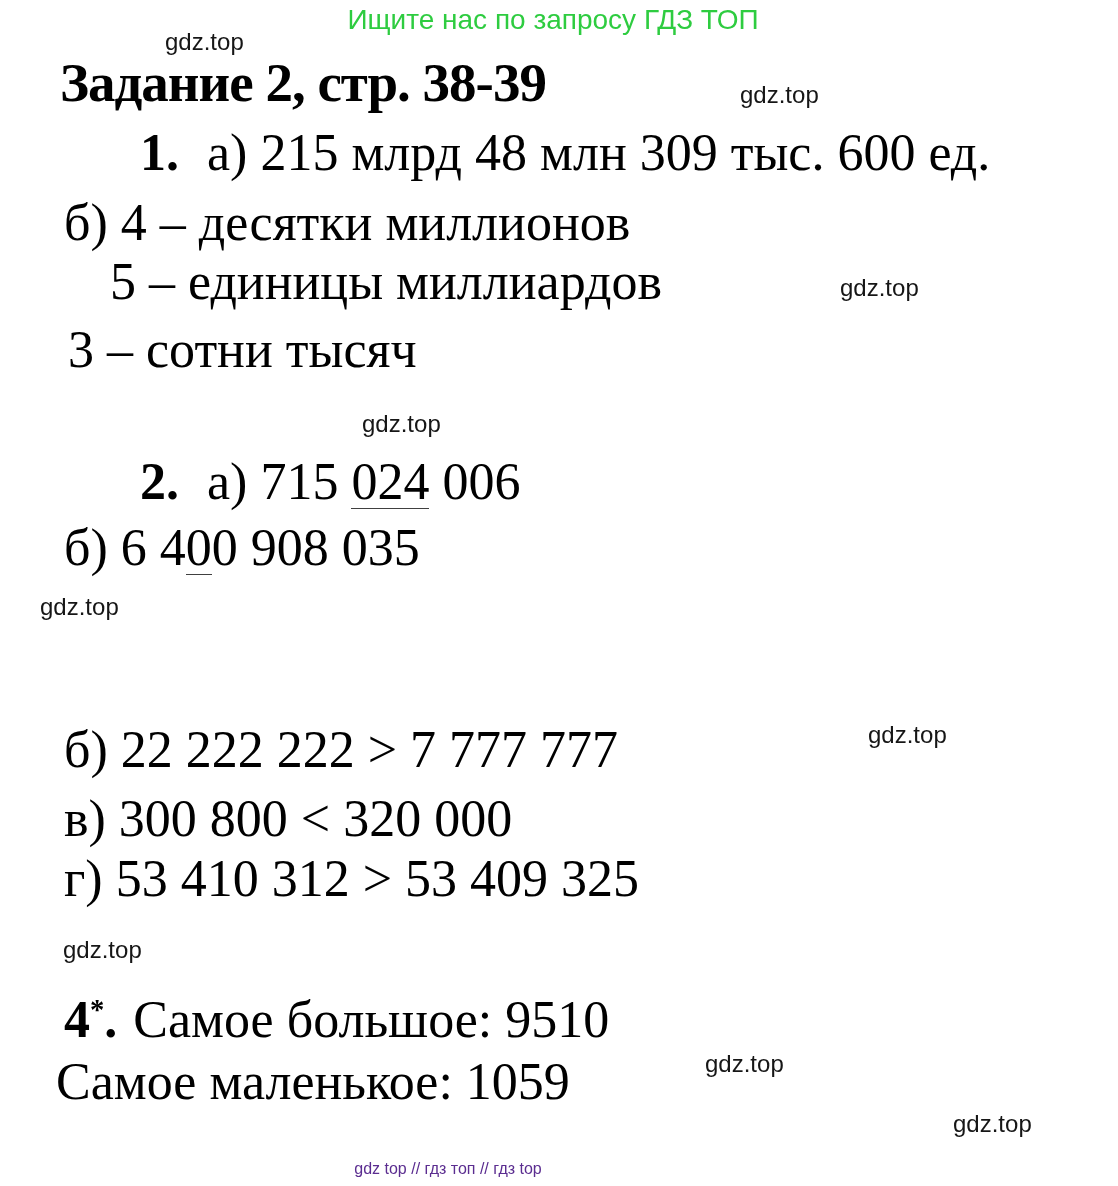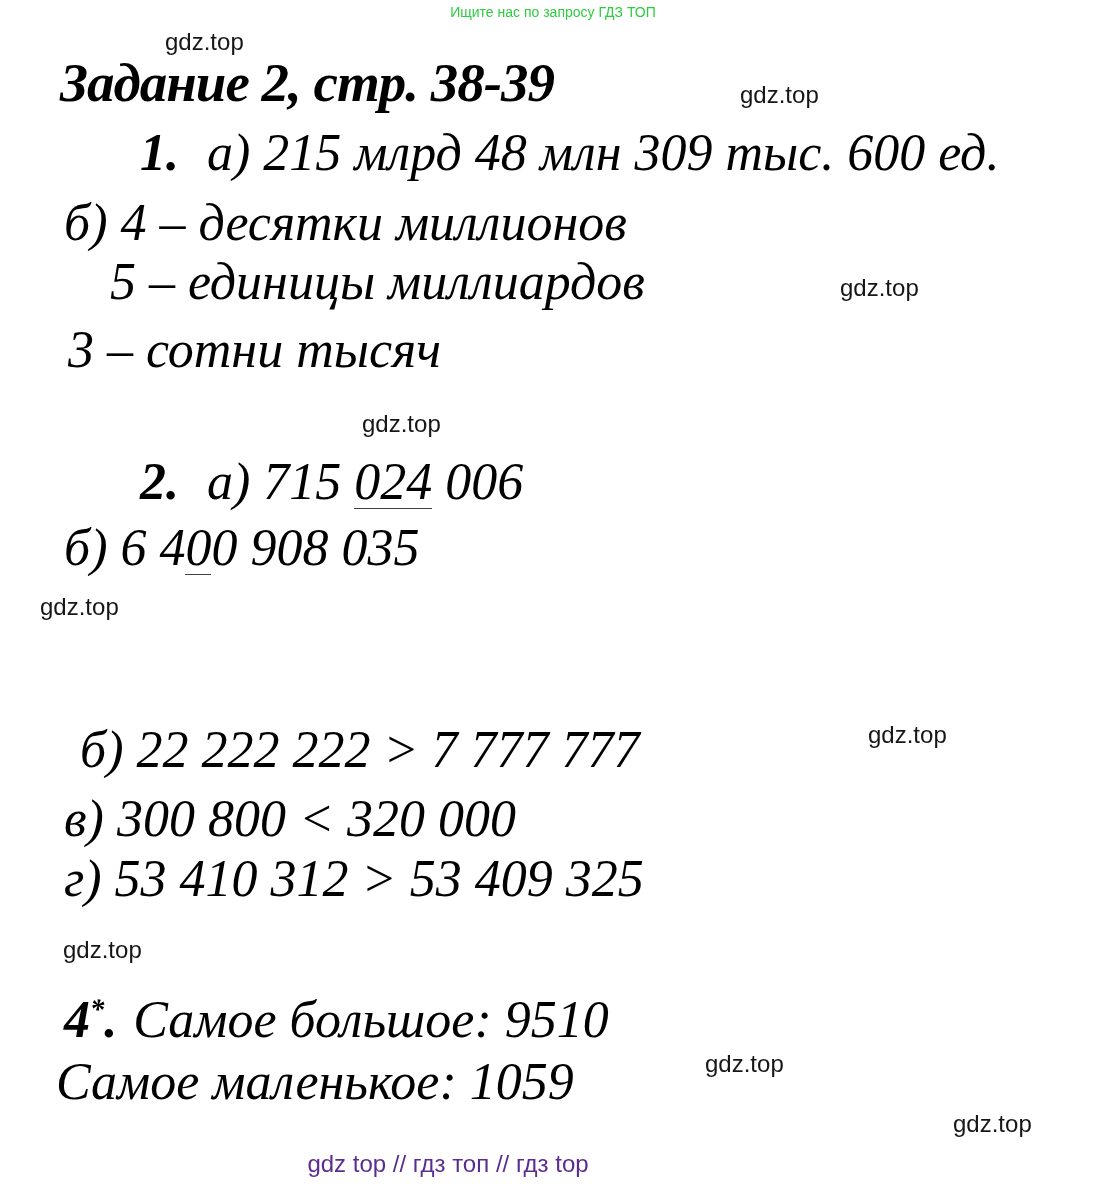--- a/index.html
+++ b/index.html
@@ -11,21 +11,21 @@
     overflow:hidden;
     font-family:"Liberation Serif", serif;
     color:#000000;
   }
   
   .promo{
     position:absolute;
     top:4px; left:0; width:1106px;
     text-align:center;
     font-family:"Liberation Sans", sans-serif;
-    font-size:14px;
+    font-size:28px;
     color:#2ecc40;
   }
   
   .wm{
     position:absolute;
     font-family:"Liberation Sans", sans-serif;
     font-size:24px;
     color:#161616;
     white-space:nowrap;
   }
@@ -37,58 +37,57 @@
   .wm6{top:721px; left:868px;}
   .wm7{top:936px; left:63px;}
   .wm8{top:1050px;left:705px;}
   .wm9{top:1110px;left:953px;}
   
   .line{
     position:absolute;
     font-size:52px;
     line-height:1.0;
     white-space:nowrap;
-    font-style:italic;
   }
   .title{
     top:55px; left:60px;
     font-size:55px;
     font-weight:bold;
     letter-spacing:-1px;
   }
   .tnum{font-weight:bold; margin-right:28px;}
   .l-t1a{top:127px; left:140px;}
   .l-t1b{top:197px; left:64px;}
   .l-t1c{top:256px; left:68px;margin-left:42px;}
   .l-t1d{top:324px; left:68px;}
   .l-t2a{top:456px; left:140px;}
   .l-t2b{top:522px; left:64px;}
   .l-t3a{top:660px; left:140px;}
-  .l-t3b{top:724px; left:80px;}
+  .l-t3b{top:724px; left:64px;}
   .l-t3c{top:793px; left:64px;}
   .l-t3d{top:853px; left:64px;}
   .l-t4a{top:994px; left:64px;}
   .l-t4b{top:1056px; left:56px;}
   .u{
     display:inline-block;
     border-bottom:1px solid #404040;
   }
   .sup{
     vertical-align:super;
     font-size:55%;
     font-weight:bold;
   }
   .t4num{font-weight:bold; margin-right:16px;}
   
   .footer{
     position:absolute;
     bottom:8px; left:0; width:896px;
     text-align:center;
     font-family:"Liberation Sans", sans-serif;
-    font-size:24px;
+    font-size:16px;
     color:#5b2d90;
   }
 </style>
 </head>
 <body>
 
 <div id="page">
 
   <div class="promo">Ищите нас по запросу ГДЗ ТОП</div>
 

